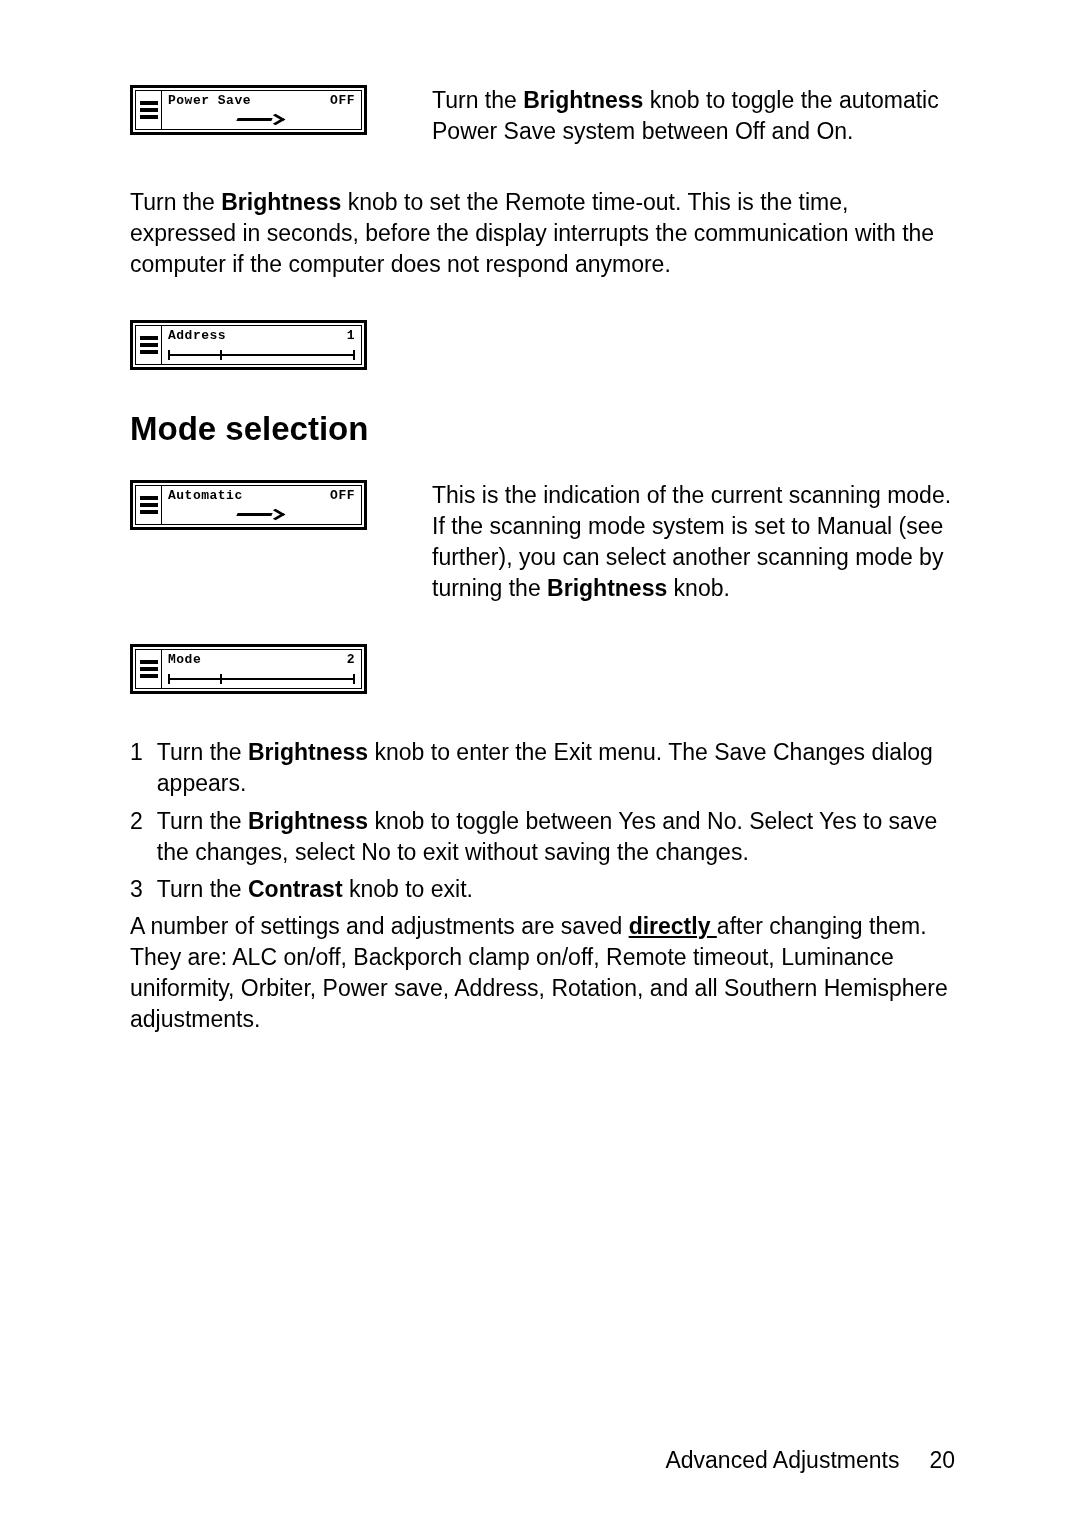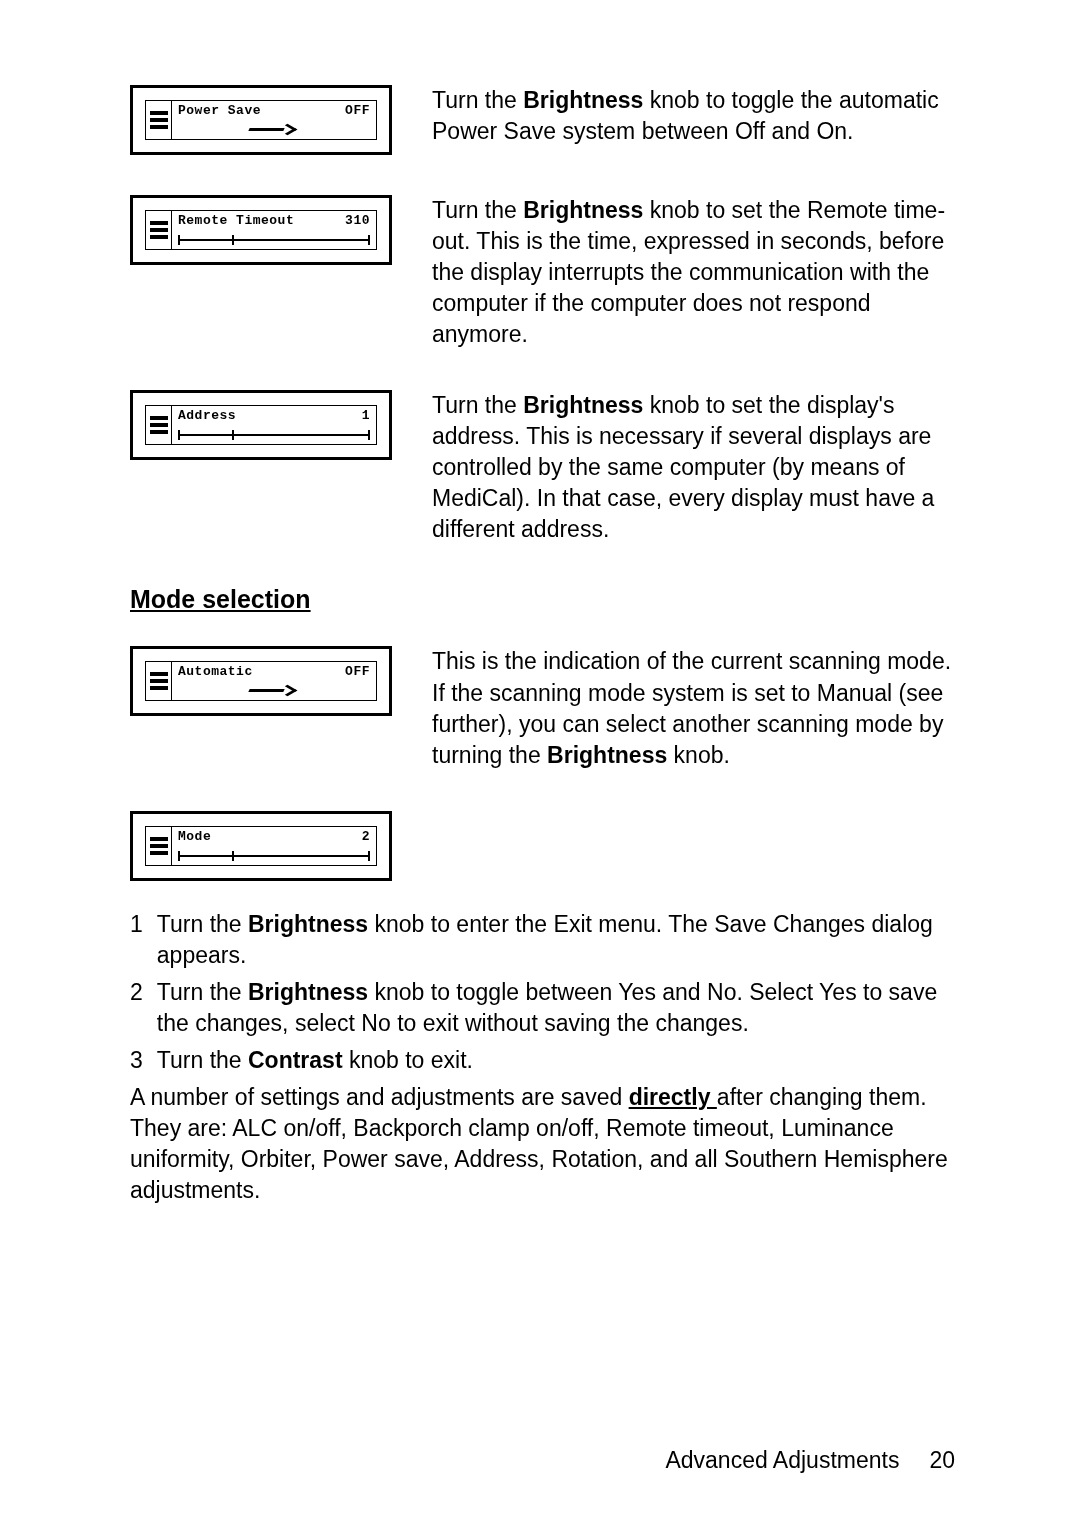--- a/index.html
+++ b/index.html
@@ -21,24 +21,24 @@
     .left-col {
       flex: 0 0 262px;
     }
     .right-col {
       flex: 1;
       font-size: 23px;
       line-height: 1.35;
     }
     .menu-box {
       border: 3px solid #000;
-      width: 262px;
+      width: 237px;
       background: #fff;
       position: relative;
-      padding: 10px;
+      padding: 0;
     }
     .menu-box-inner {
       border: 1px solid #000;
       margin: 2px;
       display: flex;
       align-items: stretch;
       height: 40px;
     }
     .menu-icon {
       width: 26px;
@@ -134,25 +134,24 @@
     .triangle-warn::after {
       content: '!';
       position: absolute;
       left: -2px;
       top: 2px;
       color: #fff;
       font-size: 9px;
       line-height: 1;
     }
     .heading {
-      font-size: 25px;
+      font-size: 33px;
       font-weight: bold;
       margin-top: 4px;
       margin-bottom: 32px;
-      text-decoration: underline;
     }
     .heading-inline {
       font-size: 25px;
       font-weight: bold;
       margin-top: 6px;
     }
     ol.steps {
       padding-left: 0;
       list-style: none;
       counter-reset: step;
@@ -203,108 +202,81 @@
         </div>
       </div>
     </div>
   </div>
   <div class="right-col">
     <span>Turn the </span><b>Brightness</b><span> knob to toggle the automatic Power Save system between Off and On.</span>
   </div>
 </div>
 
 <div class="row">
+  <div class="right-col">
+    <span>Turn the </span><b>Brightness</b><span> knob to set the Remote time-out. This is the time, expressed in seconds, before the display interrupts the communication with the computer if the computer does not respond anymore.</span>
+  </div>
+</div>
+
+<div class="row">
   <div class="left-col">
     <div class="menu-box">
       <div class="menu-box-inner">
         <div class="menu-icon">
           <div class="ibar"></div>
             <div class="ibar"></div>
             <div class="ibar"></div>
         </div>
         <div class="menu-content">
           <div class="menu-title-line">
-            <span>Remote Timeout</span>
-            <span>310</span>
+            <span>Address</span>
+            <span>1</span>
           </div>
           <div class="menu-graphic">
             <div class="slider-h">
               <div class="tick" style="left:0"></div>
               <div class="tick" style="left:28%"></div>
               <div class="tick" style="right:0"></div>
             </div>
           </div>
         </div>
       </div>
     </div>
   </div>
-  <div class="right-col">
-    <span>Turn the </span><b>Brightness</b><span> knob to set the Remote time-out. This is the time, expressed in seconds, before the display interrupts the communication with the computer if the computer does not respond anymore.</span>
-  </div>
-</div>
+</div>
+
+<div class="heading">Mode selection</div>
 
 <div class="row">
   <div class="left-col">
     <div class="menu-box">
       <div class="menu-box-inner">
         <div class="menu-icon">
           <div class="ibar"></div>
             <div class="ibar"></div>
             <div class="ibar"></div>
         </div>
         <div class="menu-content">
           <div class="menu-title-line">
-            <span>Address</span>
-            <span>1</span>
-          </div>
-          <div class="menu-graphic">
-            <div class="slider-h">
-              <div class="tick" style="left:0"></div>
-              <div class="tick" style="left:28%"></div>
-              <div class="tick" style="right:0"></div>
-            </div>
-          </div>
-        </div>
-      </div>
-    </div>
-  </div>
-  <div class="right-col">
-    <span>Turn the </span><b>Brightness</b><span> knob to set the display's address. This is necessary if several displays are controlled by the same computer (by means of MediCal). In that case, every display must have a different address.</span>
-  </div>
-</div>
-
-<div class="heading">Mode selection</div>
-
-<div class="row">
-  <div class="left-col">
-    <div class="menu-box">
-      <div class="menu-box-inner">
-        <div class="menu-icon">
-          <div class="ibar"></div>
-            <div class="ibar"></div>
-            <div class="ibar"></div>
-        </div>
-        <div class="menu-content">
-          <div class="menu-title-line">
             <span>Automatic</span>
             <span>OFF</span>
           </div>
           <div class="menu-graphic">
               <div class="swoosh"></div>
             </div>
         </div>
       </div>
     </div>
   </div>
   <div class="right-col">
     <span>This is the indication of the current scanning mode. If the scanning mode system is set to Manual (see further), you can select another scanning mode by turning the </span><b>Brightness</b><span> knob.</span>
   </div>
 </div>
 
-<div class="row" style="margin-bottom:28px;gap:29px;">
+<div class="row" style="margin-bottom:43px;gap:29px;">
   <div class="left-col">
     <div class="menu-box">
       <div class="menu-box-inner">
         <div class="menu-icon">
           <div class="ibar"></div>
             <div class="ibar"></div>
             <div class="ibar"></div>
         </div>
         <div class="menu-content">
           <div class="menu-title-line">

